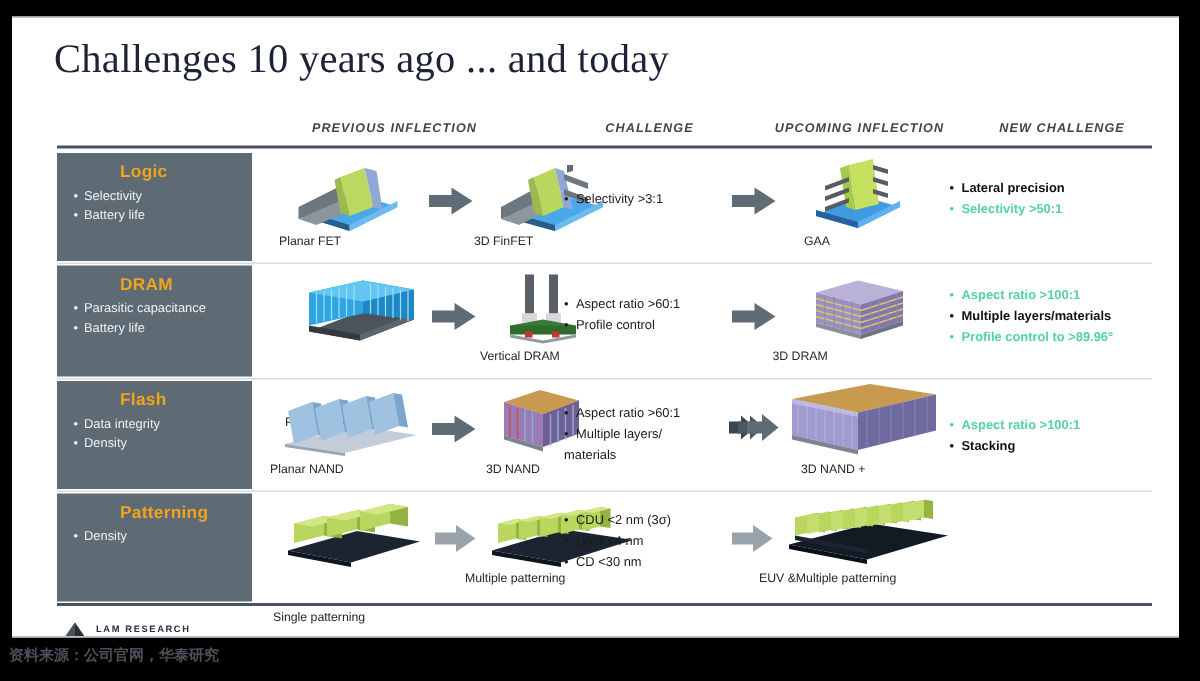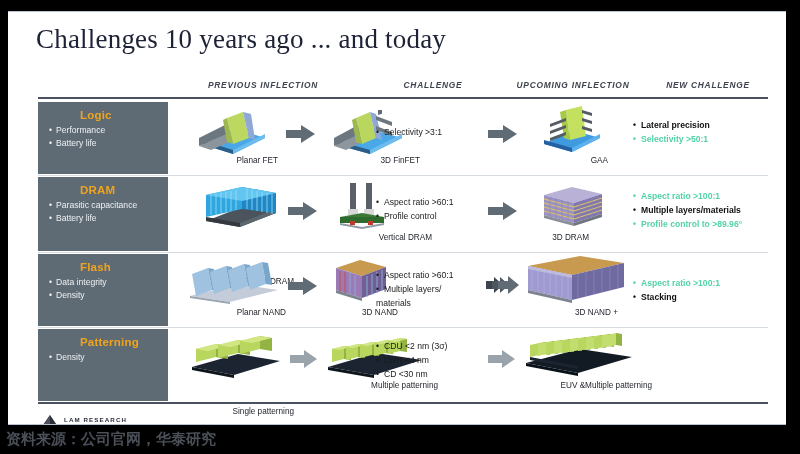--- a/index.html
+++ b/index.html
@@ -48,40 +48,40 @@
   
   .bul{position:absolute;font-size:8.6px;color:#1b1b1b;line-height:14px;}
   .bul div{white-space:nowrap;}
   .bul .b::before{content:"\2022";margin-right:5px;}
   .bul .wrap{white-space:normal;width:88px;}
   .teal{color:#54d2a6;font-weight:bold;}
   .blk{color:#111;font-weight:bold;}
 
   
   .fig-cap{
-    position:absolute;font-size:8.2px;color:#23272e;text-align:right;white-space:nowrap;
+    position:absolute;font-size:8.2px;color:#23272e;text-align:left;white-space:nowrap;
   }
 
   
   .arw{position:absolute;}
   .arw svg{display:block;}
 
   
   .fig{position:absolute;}
   .fig svg{display:block;}
 
   
   .footer-logo{position:absolute;left:30px;top:402px;width:240px;height:26px;}
   .lam-name{position:absolute;left:26px;top:2px;font-size:6.2px;font-weight:bold;color:#2b2f38;letter-spacing:1.1px;}
   .tri{position:absolute;left:2px;top:1px;}
 
   .caption{
     position:absolute;left:6px;top:430px;
     font-family:"DejaVu Sans",sans-serif;
-    font-size:15px;color:#4a4f58;font-weight:bold;white-space:nowrap;
+    font-size:10px;color:#4a4f58;font-weight:bold;white-space:nowrap;
   }
 </style>
 </head>
 <body>
 
 <div class="page">
   <div class="slide">
 
     <div class="title">Challenges 10 years ago ... and today</div>
 
@@ -89,21 +89,21 @@
       <div class="hdr h1">PREVIOUS INFLECTION</div>
       <div class="hdr h2">CHALLENGE</div>
       <div class="hdr h3">UPCOMING INFLECTION</div>
       <div class="hdr h4">NEW CHALLENGE</div>
       <div class="hdr-rule"></div>
     </div>
 
     <div class="row" style="top:90px;height:72px;">
       <div class="cat">
         <div class="cat-title">Logic</div>
-        <div class="cat-li">Performance</div>
+        <div class="cat-li">Selectivity</div>
         <div class="cat-li">Battery life</div>
       </div>
 
       <div class="fig" style="left:155px;top:10px;">
         <svg width="78" height="44" viewBox="0 0 78 44">
           <polygon points="8,32 40,16 72,26 40,42" fill="#4aa8e8"></polygon>
           <polygon points="8,32 40,42 40,38 8,28" fill="#2b5d86"></polygon>
           <polygon points="40,42 72,26 72,22 40,38" fill="#6cbcf0"></polygon>
           <polygon points="6,26 34,12 34,22 6,34" fill="#6d7780"></polygon>
           <polygon points="6,34 34,22 46,26 18,38" fill="#8d959c"></polygon>

